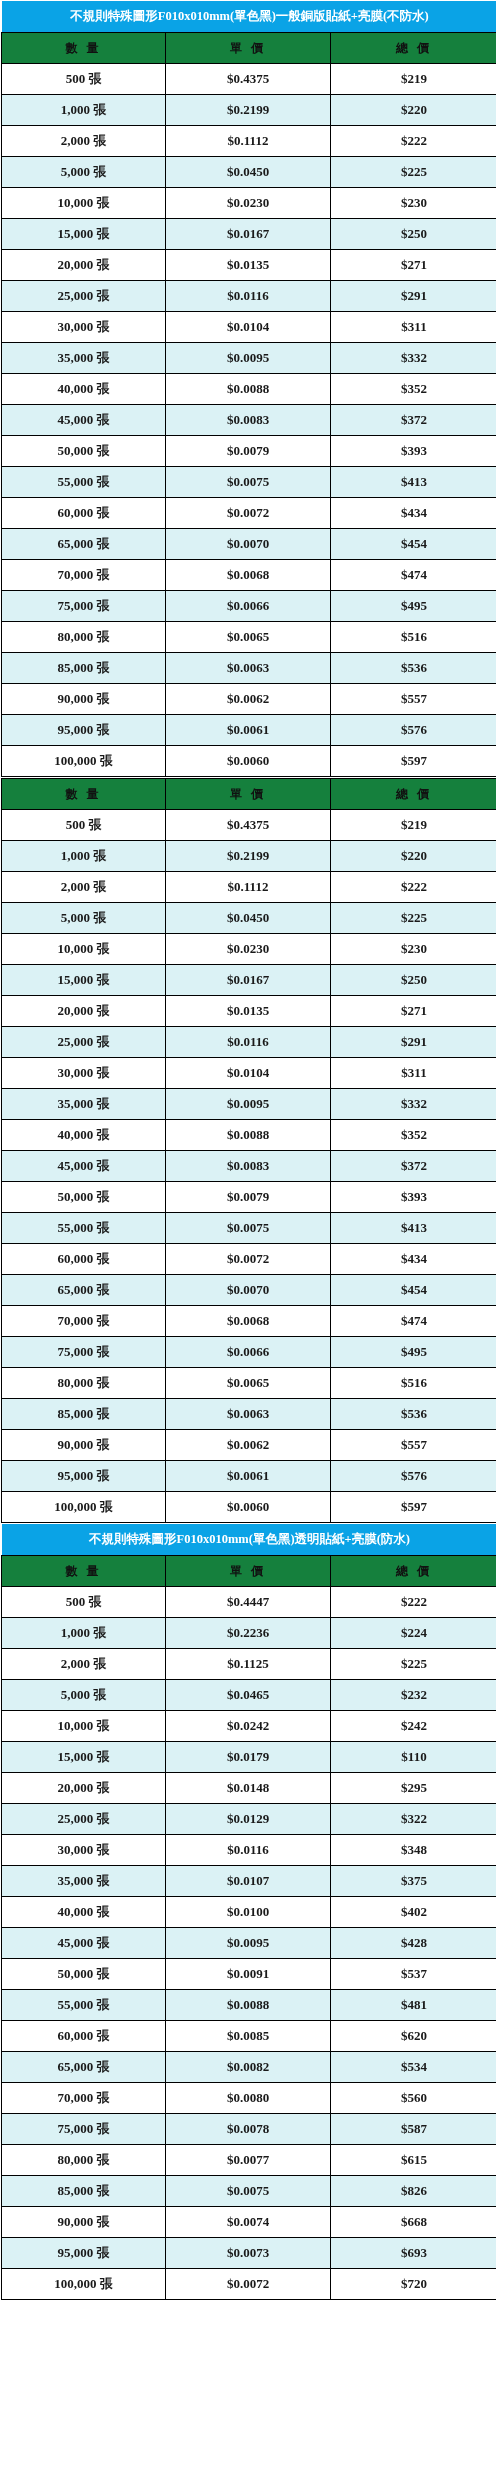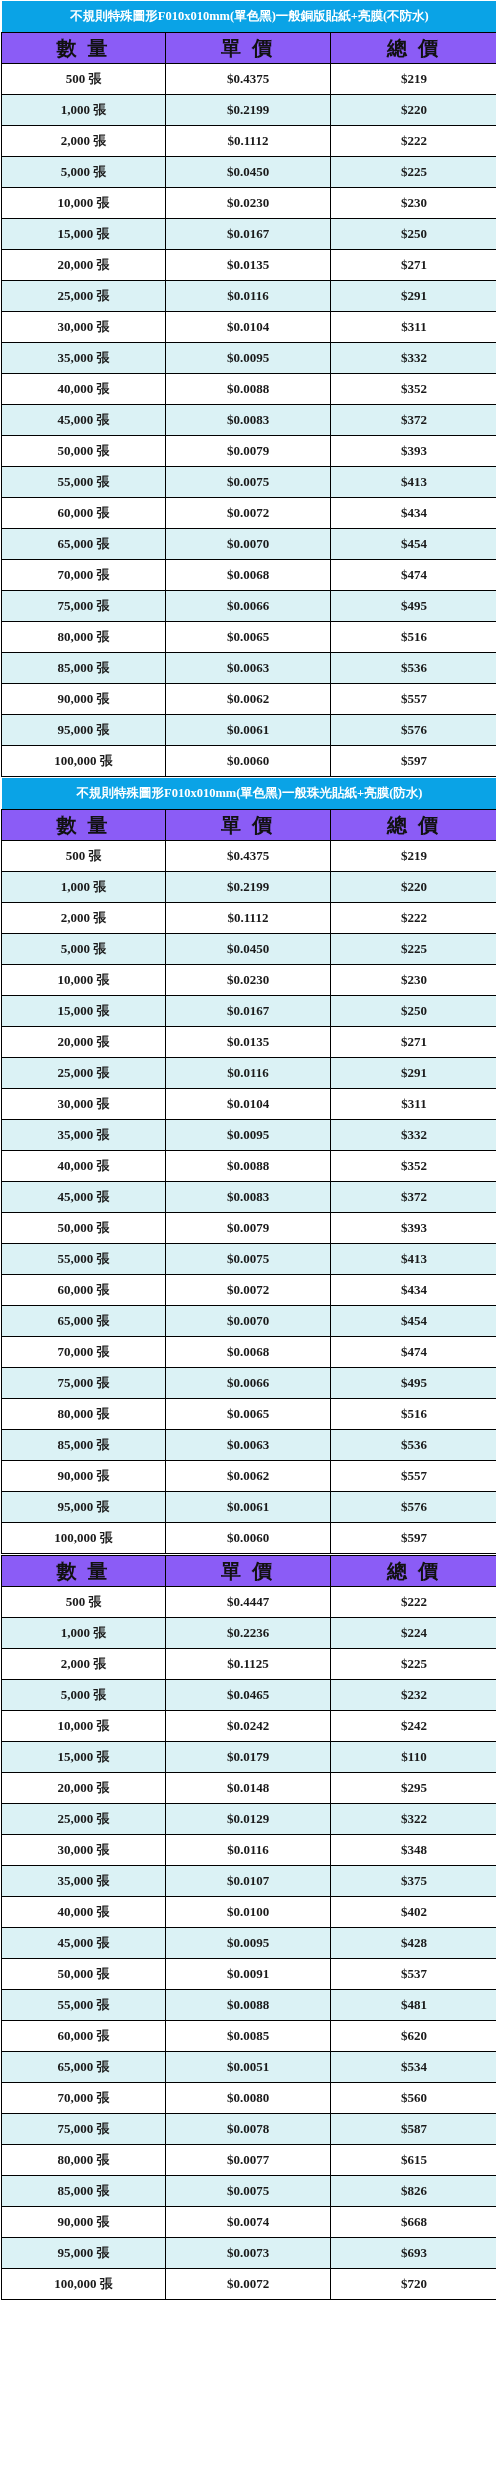--- a/index.html
+++ b/index.html
@@ -39,24 +39,24 @@
     height: 31px;
     line-height: 31px;
     padding: 0;
     border: none;
     letter-spacing: 0px;
     white-space: nowrap;
     overflow: hidden;
   }
 
   tr.head-row td {
-    background: #8b5cf6;
+    background: #15803d;
     color: #111111;
     font-weight: bold;
-    font-size: 20px;
+    font-size: 12px;
     text-align: center;
     height: 30px;
     line-height: 30px;
     padding: 0;
     border: 1px solid #000000;
     letter-spacing: 3px;
   }
 
   tr.data-row td {
     height: 30px;
@@ -81,152 +81,20 @@
 <div class="page" id="page-root">
     <table class="price-table">
       <colgroup>
         <col class="c-qty">
         <col class="c-unit">
         <col class="c-total">
       </colgroup>
       <tbody>
         <tr class="banner-row">
           <td colspan="3">不規則特殊圖形F010x010mm(單色黑)一般銅版貼紙+亮膜(不防水)</td>
-        </tr>
-        <tr class="head-row">
-          <td class="qty">數 量</td>
-          <td class="unit">單 價</td>
-          <td class="total">總 價</td>
-        </tr>
-        <tr class="data-row odd">
-          <td class="qty">500 張</td>
-          <td class="unit">$0.4375</td>
-          <td class="total">$219</td>
-        </tr>
-        <tr class="data-row even">
-          <td class="qty">1,000 張</td>
-          <td class="unit">$0.2199</td>
-          <td class="total">$220</td>
-        </tr>
-        <tr class="data-row odd">
-          <td class="qty">2,000 張</td>
-          <td class="unit">$0.1112</td>
-          <td class="total">$222</td>
-        </tr>
-        <tr class="data-row even">
-          <td class="qty">5,000 張</td>
-          <td class="unit">$0.0450</td>
-          <td class="total">$225</td>
-        </tr>
-        <tr class="data-row odd">
-          <td class="qty">10,000 張</td>
-          <td class="unit">$0.0230</td>
-          <td class="total">$230</td>
-        </tr>
-        <tr class="data-row even">
-          <td class="qty">15,000 張</td>
-          <td class="unit">$0.0167</td>
-          <td class="total">$250</td>
-        </tr>
-        <tr class="data-row odd">
-          <td class="qty">20,000 張</td>
-          <td class="unit">$0.0135</td>
-          <td class="total">$271</td>
-        </tr>
-        <tr class="data-row even">
-          <td class="qty">25,000 張</td>
-          <td class="unit">$0.0116</td>
-          <td class="total">$291</td>
-        </tr>
-        <tr class="data-row odd">
-          <td class="qty">30,000 張</td>
-          <td class="unit">$0.0104</td>
-          <td class="total">$311</td>
-        </tr>
-        <tr class="data-row even">
-          <td class="qty">35,000 張</td>
-          <td class="unit">$0.0095</td>
-          <td class="total">$332</td>
-        </tr>
-        <tr class="data-row odd">
-          <td class="qty">40,000 張</td>
-          <td class="unit">$0.0088</td>
-          <td class="total">$352</td>
-        </tr>
-        <tr class="data-row even">
-          <td class="qty">45,000 張</td>
-          <td class="unit">$0.0083</td>
-          <td class="total">$372</td>
-        </tr>
-        <tr class="data-row odd">
-          <td class="qty">50,000 張</td>
-          <td class="unit">$0.0079</td>
-          <td class="total">$393</td>
-        </tr>
-        <tr class="data-row even">
-          <td class="qty">55,000 張</td>
-          <td class="unit">$0.0075</td>
-          <td class="total">$413</td>
-        </tr>
-        <tr class="data-row odd">
-          <td class="qty">60,000 張</td>
-          <td class="unit">$0.0072</td>
-          <td class="total">$434</td>
-        </tr>
-        <tr class="data-row even">
-          <td class="qty">65,000 張</td>
-          <td class="unit">$0.0070</td>
-          <td class="total">$454</td>
-        </tr>
-        <tr class="data-row odd">
-          <td class="qty">70,000 張</td>
-          <td class="unit">$0.0068</td>
-          <td class="total">$474</td>
-        </tr>
-        <tr class="data-row even">
-          <td class="qty">75,000 張</td>
-          <td class="unit">$0.0066</td>
-          <td class="total">$495</td>
-        </tr>
-        <tr class="data-row odd">
-          <td class="qty">80,000 張</td>
-          <td class="unit">$0.0065</td>
-          <td class="total">$516</td>
-        </tr>
-        <tr class="data-row even">
-          <td class="qty">85,000 張</td>
-          <td class="unit">$0.0063</td>
-          <td class="total">$536</td>
-        </tr>
-        <tr class="data-row odd">
-          <td class="qty">90,000 張</td>
-          <td class="unit">$0.0062</td>
-          <td class="total">$557</td>
-        </tr>
-        <tr class="data-row even">
-          <td class="qty">95,000 張</td>
-          <td class="unit">$0.0061</td>
-          <td class="total">$576</td>
-        </tr>
-        <tr class="data-row odd">
-          <td class="qty">100,000 張</td>
-          <td class="unit">$0.0060</td>
-          <td class="total">$597</td>
-        </tr>
-      </tbody>
-    </table>
-    <table class="price-table">
-      <colgroup>
-        <col class="c-qty">
-        <col class="c-unit">
-        <col class="c-total">
-      </colgroup>
-      <tbody>
-        <tr class="banner-row">
-          <td colspan="3">不規則特殊圖形F010x010mm(單色黑)一般珠光貼紙+亮膜(防水)</td>
         </tr>
         <tr class="head-row">
           <td class="qty">數 量</td>
           <td class="unit">單 價</td>
           <td class="total">總 價</td>
         </tr>
         <tr class="data-row odd">
           <td class="qty">500 張</td>
           <td class="unit">$0.4375</td>
           <td class="total">$219</td>
@@ -350,20 +218,152 @@
         <col class="c-total">
       </colgroup>
       <tbody>
         <tr class="head-row">
           <td class="qty">數 量</td>
           <td class="unit">單 價</td>
           <td class="total">總 價</td>
         </tr>
         <tr class="data-row odd">
           <td class="qty">500 張</td>
+          <td class="unit">$0.4375</td>
+          <td class="total">$219</td>
+        </tr>
+        <tr class="data-row even">
+          <td class="qty">1,000 張</td>
+          <td class="unit">$0.2199</td>
+          <td class="total">$220</td>
+        </tr>
+        <tr class="data-row odd">
+          <td class="qty">2,000 張</td>
+          <td class="unit">$0.1112</td>
+          <td class="total">$222</td>
+        </tr>
+        <tr class="data-row even">
+          <td class="qty">5,000 張</td>
+          <td class="unit">$0.0450</td>
+          <td class="total">$225</td>
+        </tr>
+        <tr class="data-row odd">
+          <td class="qty">10,000 張</td>
+          <td class="unit">$0.0230</td>
+          <td class="total">$230</td>
+        </tr>
+        <tr class="data-row even">
+          <td class="qty">15,000 張</td>
+          <td class="unit">$0.0167</td>
+          <td class="total">$250</td>
+        </tr>
+        <tr class="data-row odd">
+          <td class="qty">20,000 張</td>
+          <td class="unit">$0.0135</td>
+          <td class="total">$271</td>
+        </tr>
+        <tr class="data-row even">
+          <td class="qty">25,000 張</td>
+          <td class="unit">$0.0116</td>
+          <td class="total">$291</td>
+        </tr>
+        <tr class="data-row odd">
+          <td class="qty">30,000 張</td>
+          <td class="unit">$0.0104</td>
+          <td class="total">$311</td>
+        </tr>
+        <tr class="data-row even">
+          <td class="qty">35,000 張</td>
+          <td class="unit">$0.0095</td>
+          <td class="total">$332</td>
+        </tr>
+        <tr class="data-row odd">
+          <td class="qty">40,000 張</td>
+          <td class="unit">$0.0088</td>
+          <td class="total">$352</td>
+        </tr>
+        <tr class="data-row even">
+          <td class="qty">45,000 張</td>
+          <td class="unit">$0.0083</td>
+          <td class="total">$372</td>
+        </tr>
+        <tr class="data-row odd">
+          <td class="qty">50,000 張</td>
+          <td class="unit">$0.0079</td>
+          <td class="total">$393</td>
+        </tr>
+        <tr class="data-row even">
+          <td class="qty">55,000 張</td>
+          <td class="unit">$0.0075</td>
+          <td class="total">$413</td>
+        </tr>
+        <tr class="data-row odd">
+          <td class="qty">60,000 張</td>
+          <td class="unit">$0.0072</td>
+          <td class="total">$434</td>
+        </tr>
+        <tr class="data-row even">
+          <td class="qty">65,000 張</td>
+          <td class="unit">$0.0070</td>
+          <td class="total">$454</td>
+        </tr>
+        <tr class="data-row odd">
+          <td class="qty">70,000 張</td>
+          <td class="unit">$0.0068</td>
+          <td class="total">$474</td>
+        </tr>
+        <tr class="data-row even">
+          <td class="qty">75,000 張</td>
+          <td class="unit">$0.0066</td>
+          <td class="total">$495</td>
+        </tr>
+        <tr class="data-row odd">
+          <td class="qty">80,000 張</td>
+          <td class="unit">$0.0065</td>
+          <td class="total">$516</td>
+        </tr>
+        <tr class="data-row even">
+          <td class="qty">85,000 張</td>
+          <td class="unit">$0.0063</td>
+          <td class="total">$536</td>
+        </tr>
+        <tr class="data-row odd">
+          <td class="qty">90,000 張</td>
+          <td class="unit">$0.0062</td>
+          <td class="total">$557</td>
+        </tr>
+        <tr class="data-row even">
+          <td class="qty">95,000 張</td>
+          <td class="unit">$0.0061</td>
+          <td class="total">$576</td>
+        </tr>
+        <tr class="data-row odd">
+          <td class="qty">100,000 張</td>
+          <td class="unit">$0.0060</td>
+          <td class="total">$597</td>
+        </tr>
+      </tbody>
+    </table>
+    <table class="price-table">
+      <colgroup>
+        <col class="c-qty">
+        <col class="c-unit">
+        <col class="c-total">
+      </colgroup>
+      <tbody>
+        <tr class="banner-row">
+          <td colspan="3">不規則特殊圖形F010x010mm(單色黑)透明貼紙+亮膜(防水)</td>
+        </tr>
+        <tr class="head-row">
+          <td class="qty">數 量</td>
+          <td class="unit">單 價</td>
+          <td class="total">總 價</td>
+        </tr>
+        <tr class="data-row odd">
+          <td class="qty">500 張</td>
           <td class="unit">$0.4447</td>
           <td class="total">$222</td>
         </tr>
         <tr class="data-row even">
           <td class="qty">1,000 張</td>
           <td class="unit">$0.2236</td>
           <td class="total">$224</td>
         </tr>
         <tr class="data-row odd">
           <td class="qty">2,000 張</td>
@@ -425,21 +425,21 @@
           <td class="unit">$0.0088</td>
           <td class="total">$481</td>
         </tr>
         <tr class="data-row odd">
           <td class="qty">60,000 張</td>
           <td class="unit">$0.0085</td>
           <td class="total">$620</td>
         </tr>
         <tr class="data-row even">
           <td class="qty">65,000 張</td>
-          <td class="unit">$0.0051</td>
+          <td class="unit">$0.0082</td>
           <td class="total">$534</td>
         </tr>
         <tr class="data-row odd">
           <td class="qty">70,000 張</td>
           <td class="unit">$0.0080</td>
           <td class="total">$560</td>
         </tr>
         <tr class="data-row even">
           <td class="qty">75,000 張</td>
           <td class="unit">$0.0078</td>

